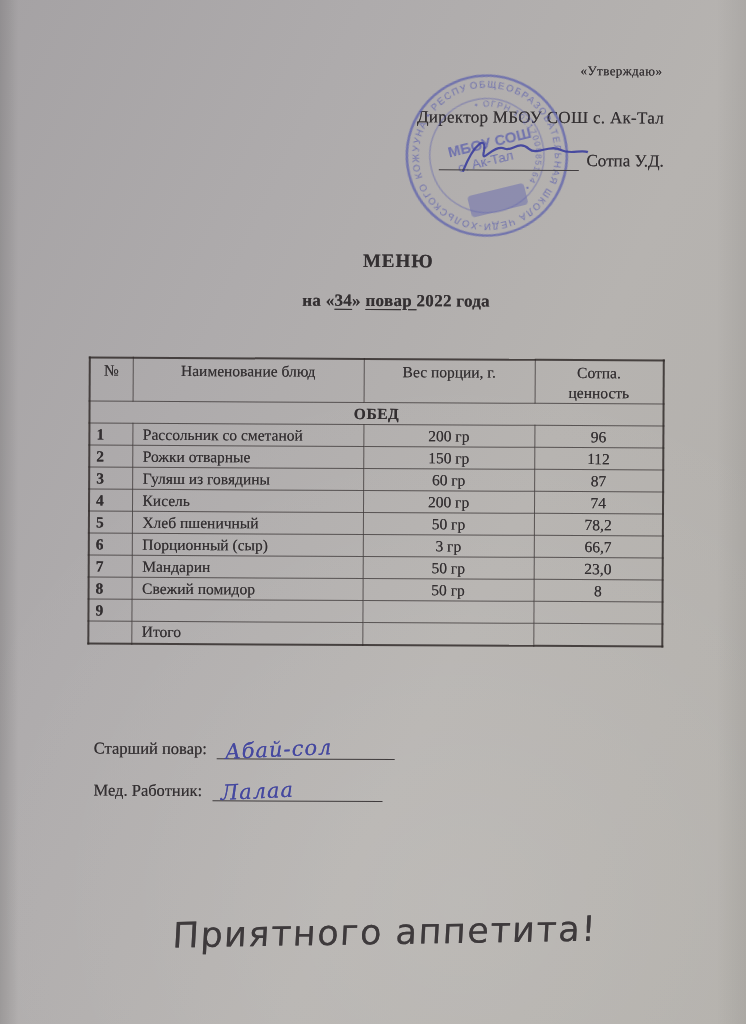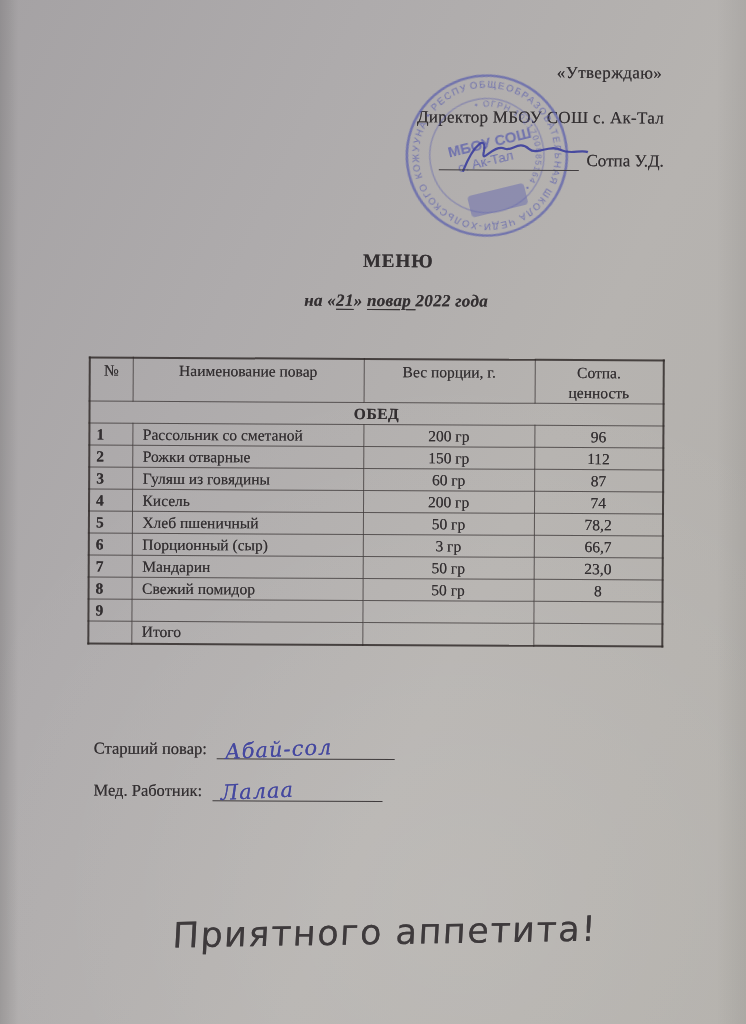--- a/index.html
+++ b/index.html
@@ -12,37 +12,37 @@
       linear-gradient(90deg, rgba(0,0,0,.12), rgba(0,0,0,0) 2.5%),
       linear-gradient(270deg, rgba(0,0,0,.06), rgba(0,0,0,0) 4%),
       radial-gradient(120% 85% at 62% 88%, rgba(255,255,255,.10), rgba(0,0,0,0) 62%),
       linear-gradient(115deg,#a5a2a4 0%,#aeabac 30%,#b6b3b0 62%,#b2afaa 100%);
   }
   .sheet { position:absolute; inset:0; transform:rotate(.3deg); color:#343032; }
 
   .doc-text { text-shadow:0 0 .6px rgba(42,38,40,.75); }
 
   
-  .approve-quote   { position:absolute; top:62px;  right:86px; font-size:17px; letter-spacing:.4px; }
+  .approve-quote   { position:absolute; top:62px;  right:86px; font-size:13px; letter-spacing:.4px; }
   .director-line   { position:absolute; top:107px; right:84px; font-size:17px; letter-spacing:.3px; }
   .director-sign   { position:absolute; top:150px; right:84px; font-size:17px; display:flex; align-items:flex-end; }
   .sig-underline   { display:inline-block; width:140px; border-bottom:1.6px solid #403c3e; height:20px; margin-right:8px; }
 
   .director-squiggle { position:absolute; left:455px; top:133px; }
 
   
   .stamp-wrap { position:absolute; left:398px; top:68px; width:174px; height:174px;
                 transform:rotate(-14deg); opacity:.82; filter:blur(.5px); }
 
   
   .menu-title { position:absolute; top:250px; left:0; width:100%; text-align:center;
                 transform:translateX(24px); font-weight:bold; font-size:19px; letter-spacing:1px; }
   .date-line  { position:absolute; top:291px; left:0; width:100%; text-align:center;
                 transform:translateX(22px); font-weight:bold; font-size:17px; letter-spacing:.3px; }
-  .date-line span { white-space:pre;font-style:italic; }
+  .date-line span { white-space:pre; }
   .u { text-decoration:underline; text-decoration-thickness:1.4px; text-underline-offset:3px; }
 
   
   table.menu { position:absolute; left:88px; top:358px; width:574px;
                border-collapse:collapse; table-layout:fixed;
                font-size:15.5px; color:#332f31; }
   table.menu td, table.menu th { border:1px solid rgba(62,57,56,.78); padding:0 3px; line-height:20px; overflow:hidden; }
   table.menu { border:2px solid rgba(50,45,44,.85); }
   tr.head th { height:40px; font-weight:normal; text-align:center; vertical-align:top; padding-top:2px; }
   tr.section td { height:22px; text-align:center; font-weight:bold; letter-spacing:.5px; }
@@ -102,33 +102,33 @@
     <svg class="director-squiggle" width="135" height="48" viewBox="0 0 135 48">
       <path d="M6,38 C18,8 30,2 27,18 C24,32 36,10 48,15 C55,18 62,6 72,15 C80,22 92,10 104,16 C114,21 124,15 131,18" fill="none" stroke="#3c3f9d" stroke-width="2.2" opacity=".9"></path>
     </svg>
 
     <div class="director-sign doc-text">
       <span class="sig-underline"></span>
       <span>Сотпа У.Д.</span>
     </div>
 
     <div class="menu-title doc-text">МЕНЮ</div>
-    <div class="date-line doc-text"><span>на «</span><span class="u">21</span><span>» </span><span class="u">повар </span><span>2022 года</span></div>
+    <div class="date-line doc-text"><span>на «</span><span class="u">34</span><span>» </span><span class="u">повар </span><span>2022 года</span></div>
 
     <table class="menu doc-text">
       <colgroup>
           <col style="width:43px">
           <col style="width:231px">
           <col style="width:171px">
           <col style="width:129px">
         </colgroup>
       <tbody>
           <tr class="head">
         <th>№</th>
-        <th>Наименование повар</th>
+        <th>Наименование блюд</th>
         <th>Вес порции, г.</th>
         <th>
               <div>Сотпа.</div>
               <div>ценность</div>
             </th>
       </tr>
       <tr class="section">
         <td colspan="4">ОБЕД</td>
       </tr>
       <tr class="data">

